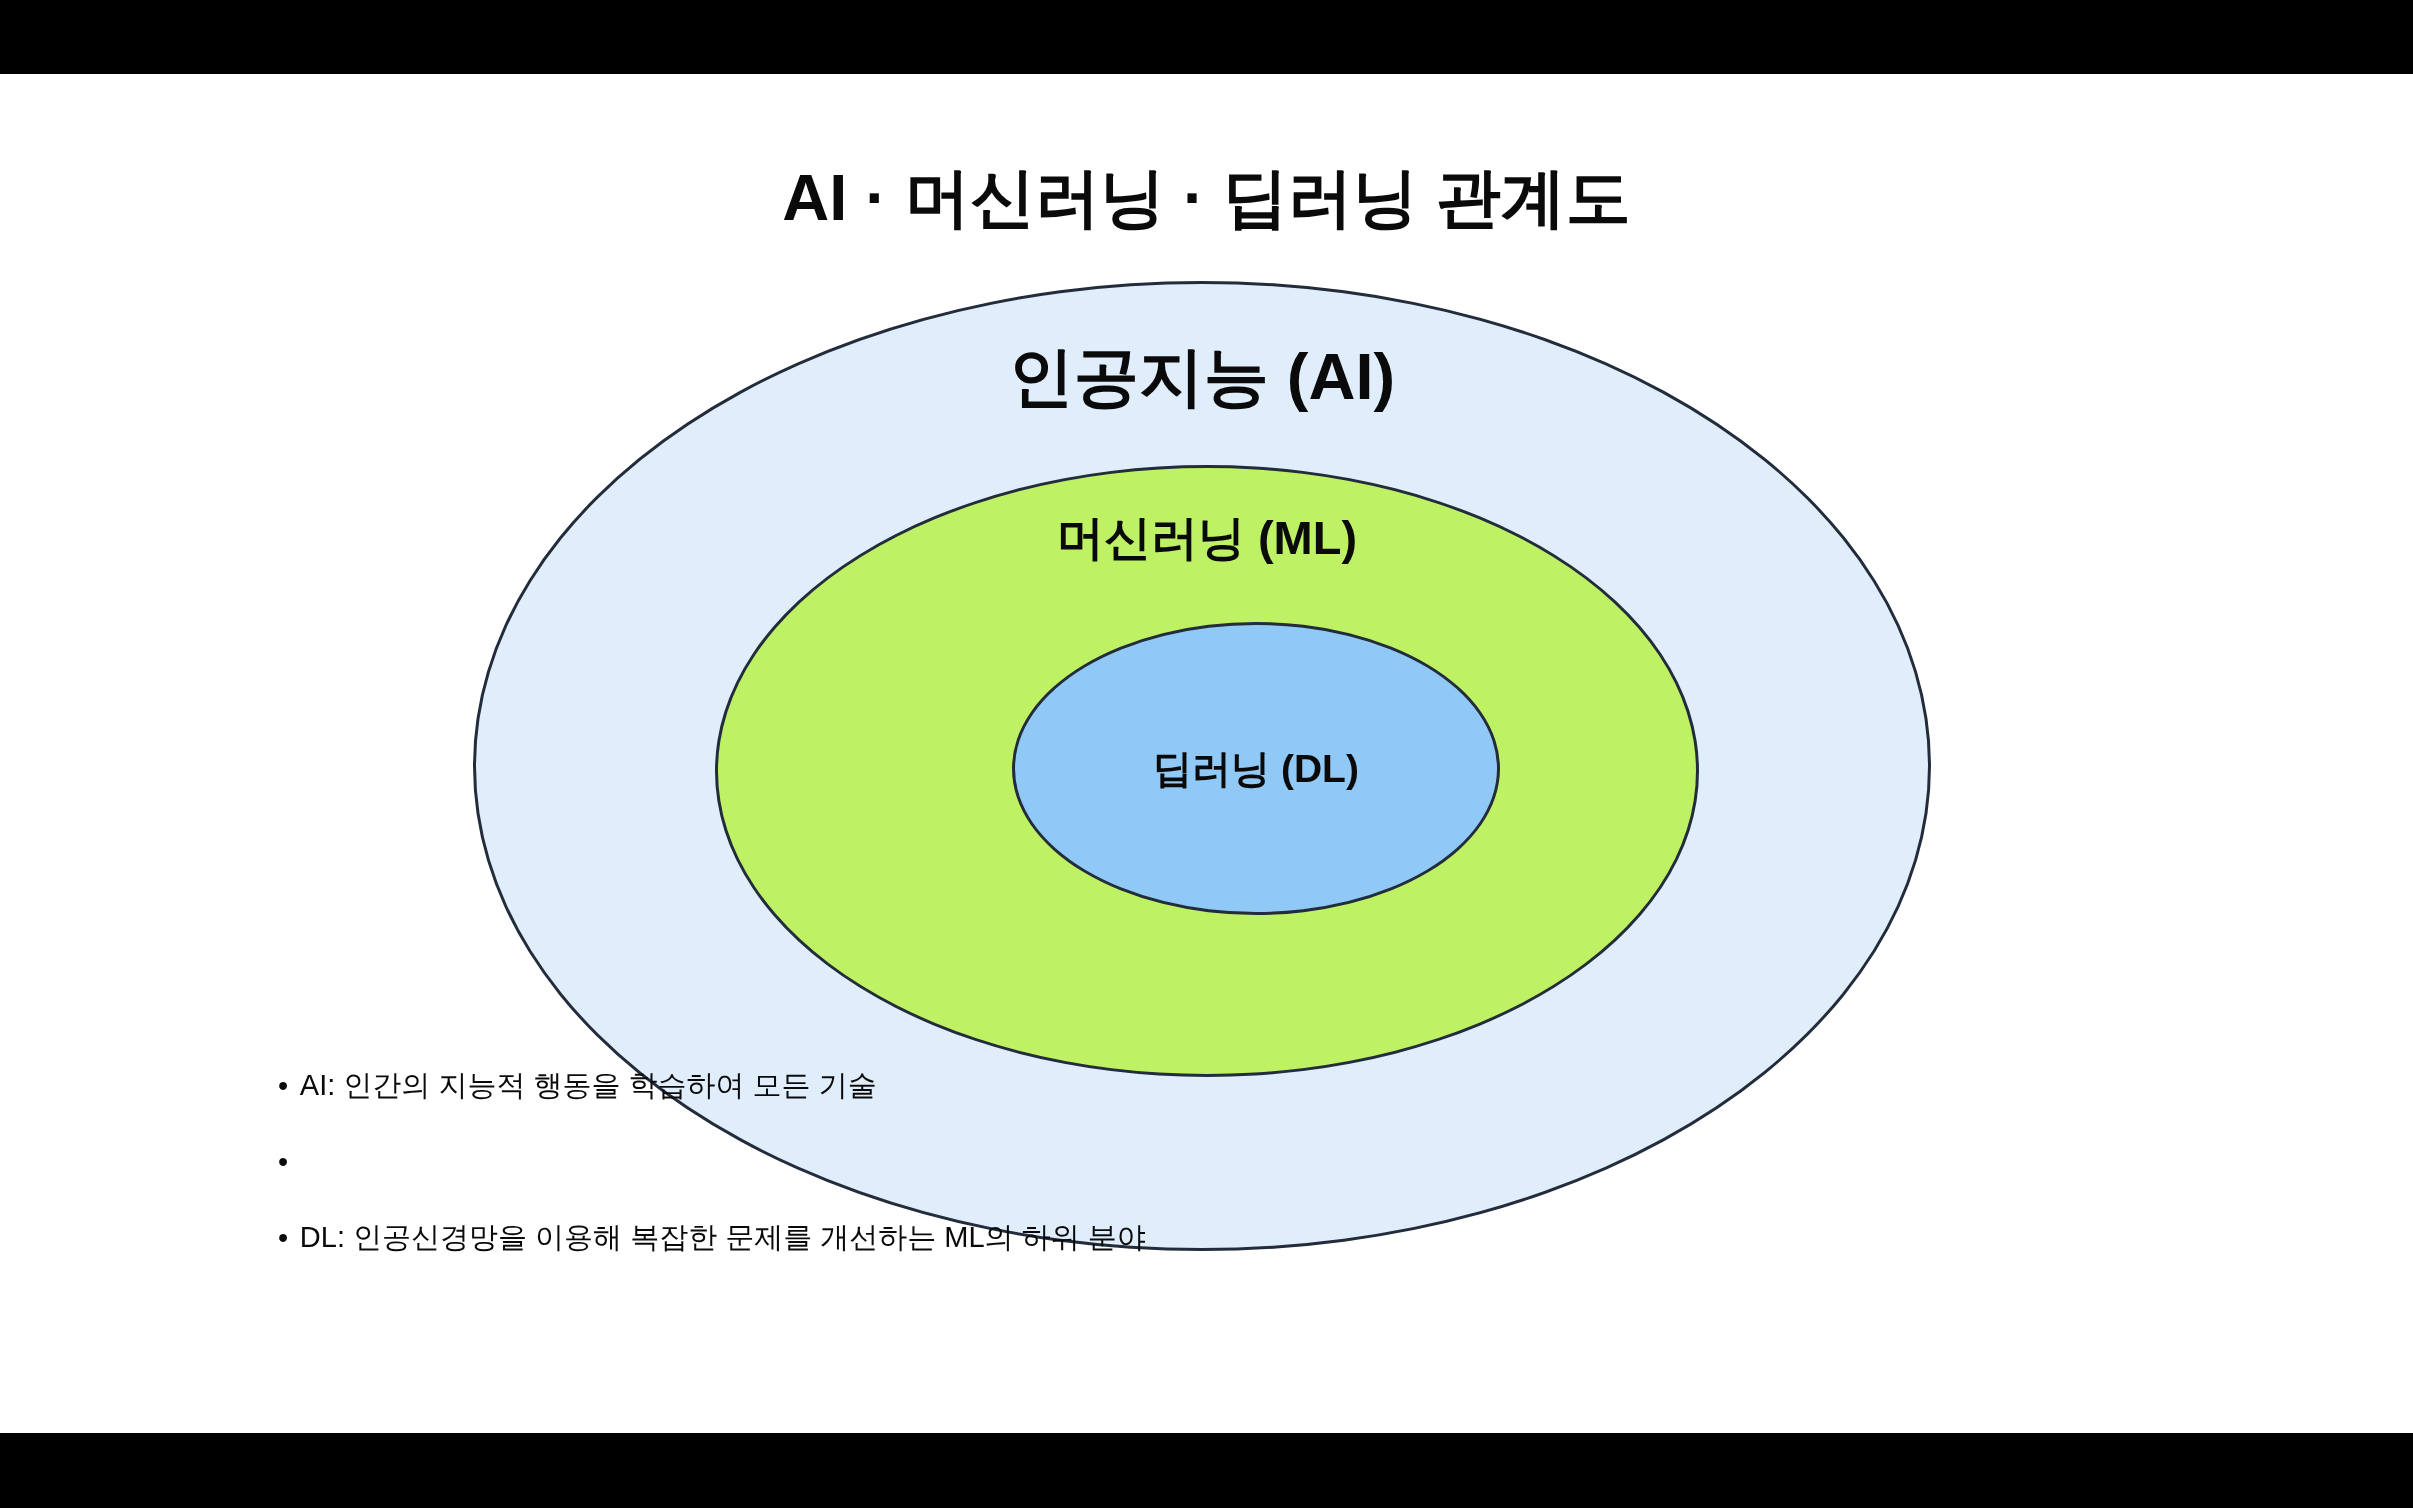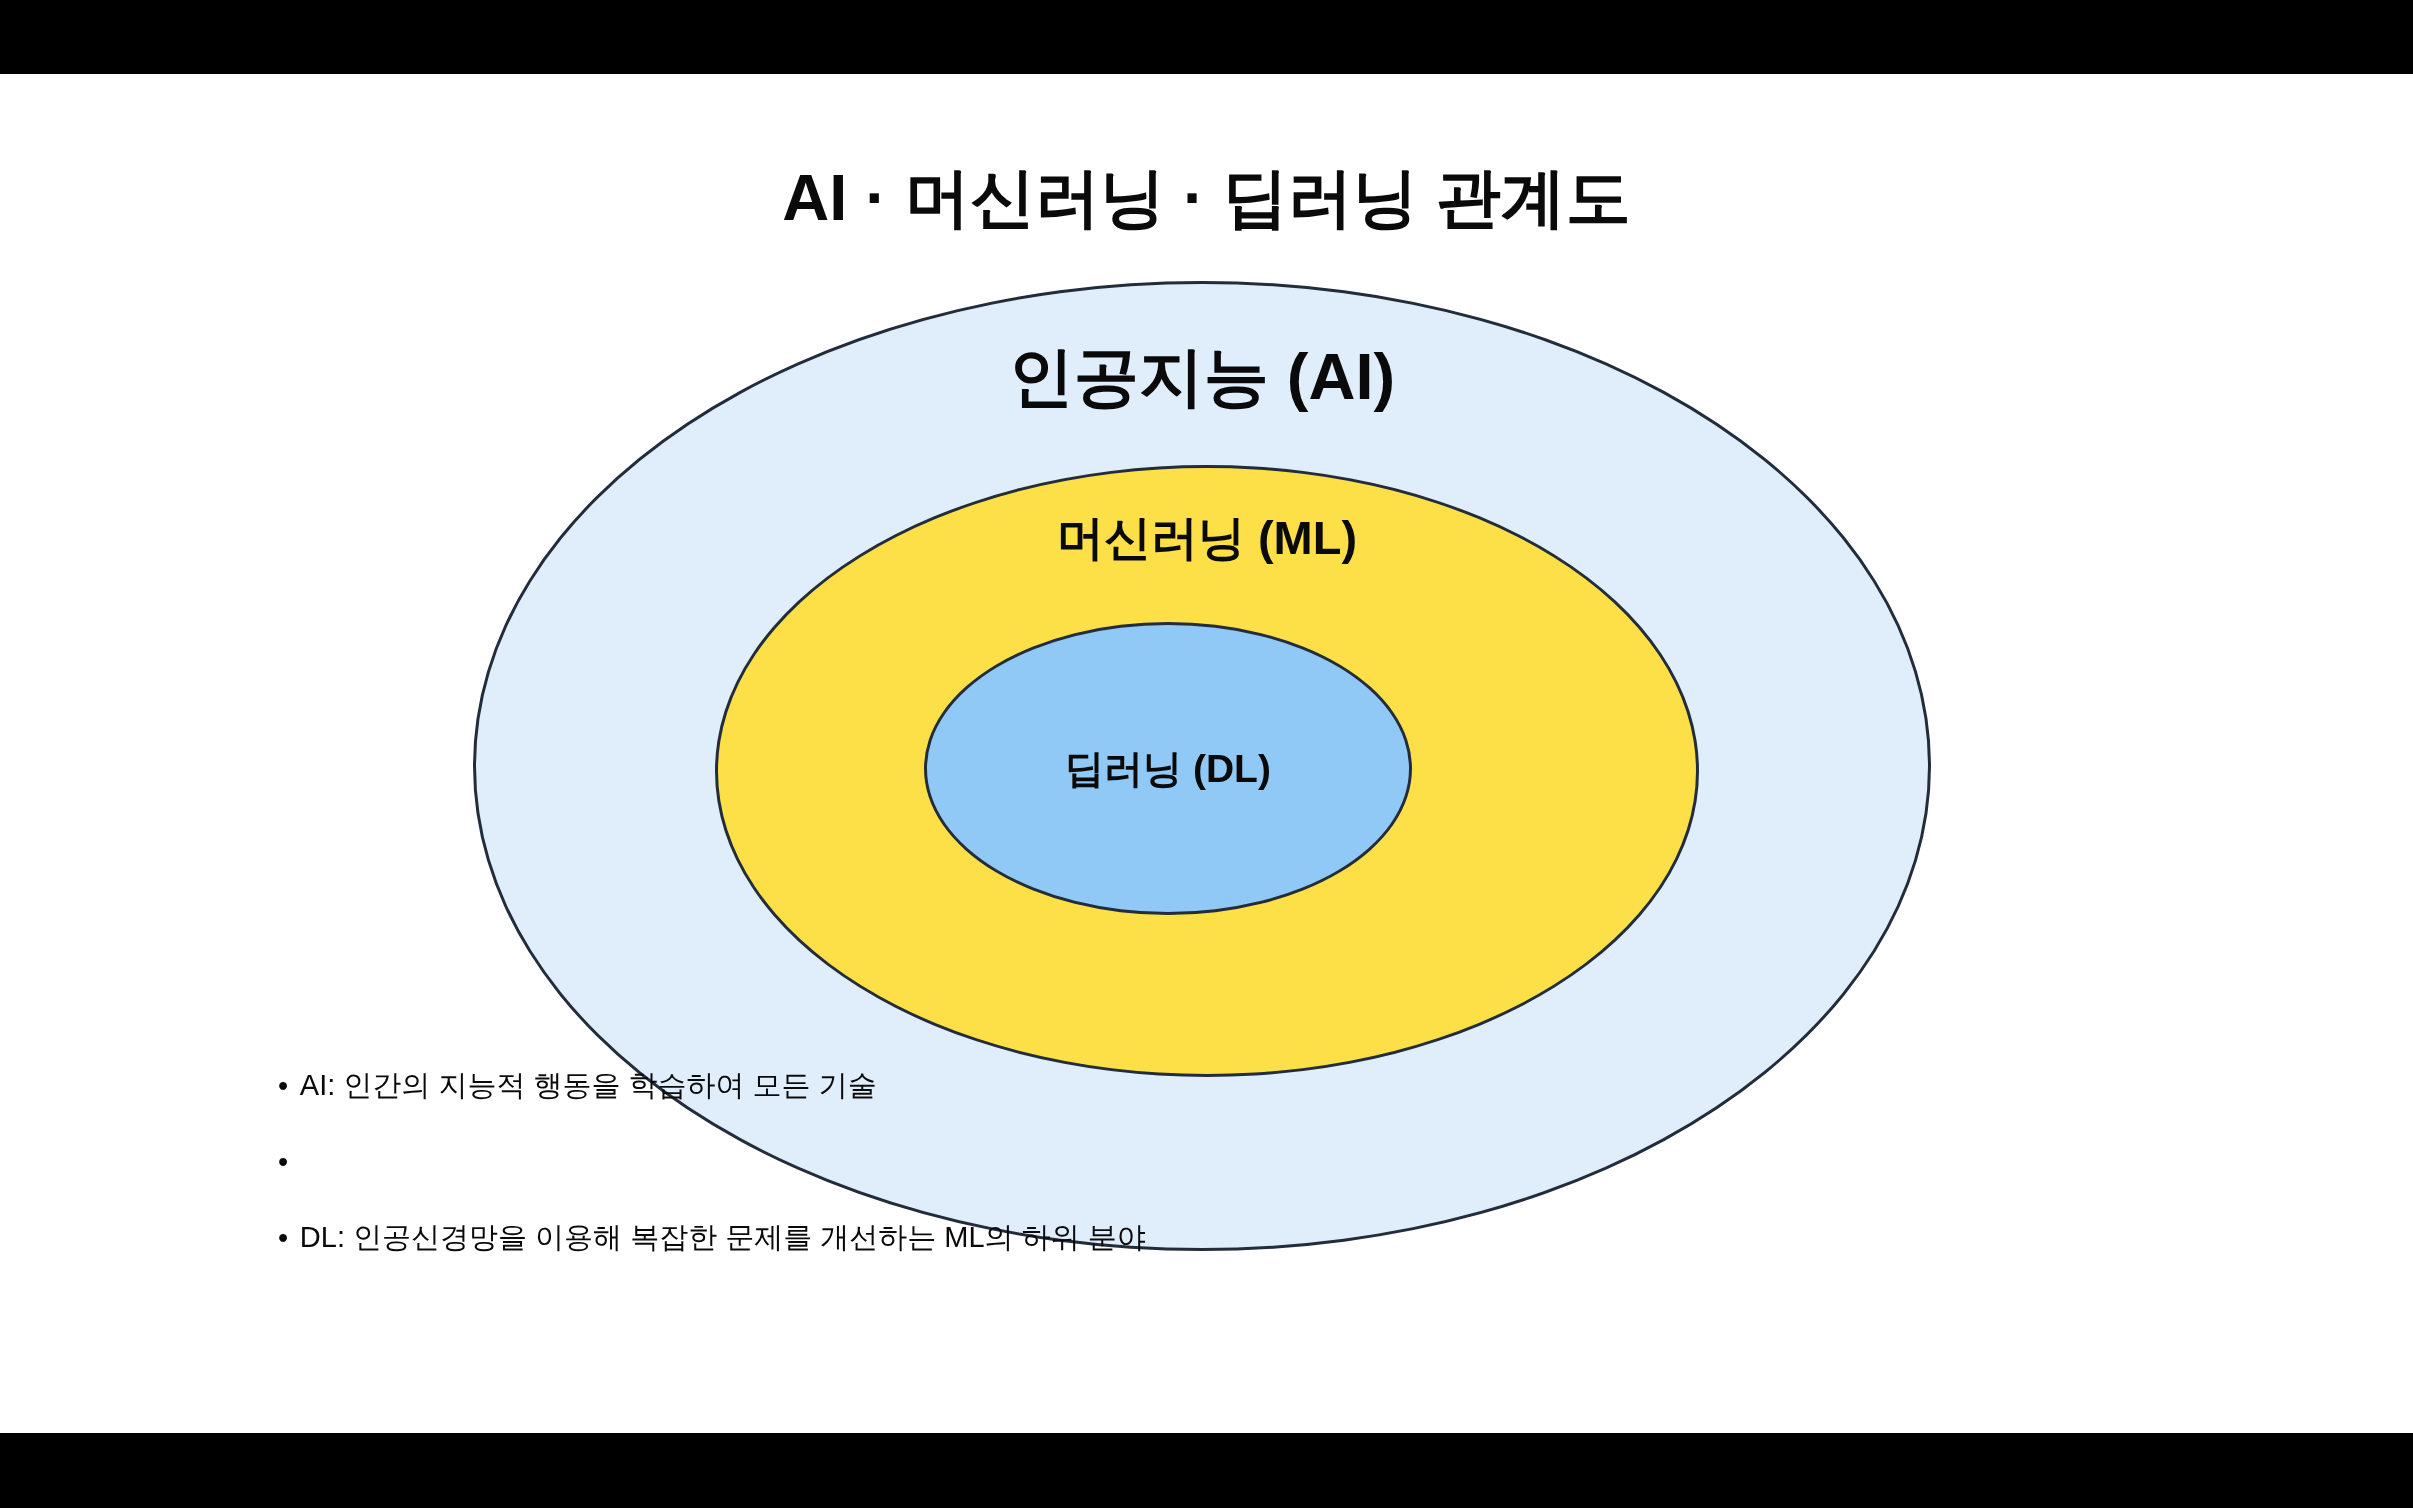--- a/index.html
+++ b/index.html
@@ -19,22 +19,22 @@
   .title{
     position:absolute;top:80px;left:0;width:100%;
     text-align:center;font-size:65px;font-weight:700;color:#0a0a0b;
     letter-spacing:0px;
   }
   .ellipse{
     position:absolute;border-radius:50%;box-sizing:border-box;
     border:3.4px solid #232c3b;
   }
   #ring-ai{left:473px;top:207px;width:1458px;height:970px;background:#e0edfb;}
-  #ring-ml{left:715px;top:391px;width:984px;height:612px;background:#fde047;}
-  #ring-dl{left:924px;top:548px;width:488px;height:293px;background:#90c9f6;}
+  #ring-ml{left:715px;top:391px;width:984px;height:612px;background:#bef264;}
+  #ring-dl{left:1012px;top:548px;width:488px;height:293px;background:#90c9f6;}
   .ring-label{
     position:absolute;left:0;width:100%;text-align:center;
     font-weight:700;color:#0a0a0b;white-space:nowrap;
   }
   #label-ai{top:49px;font-size:65px;}
   #label-ml{top:39px;font-size:47px;}
   #label-dl{top:0;height:100%;display:flex;align-items:center;justify-content:center;font-size:39px;}
   .notes{
     position:absolute;left:278px;top:974px;
   }

